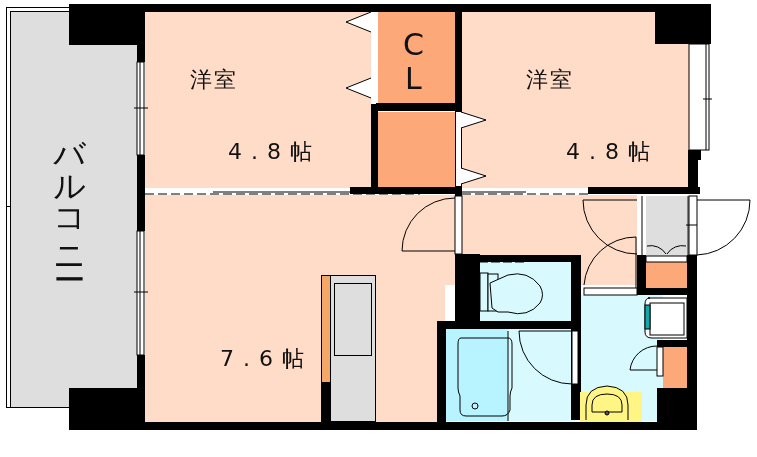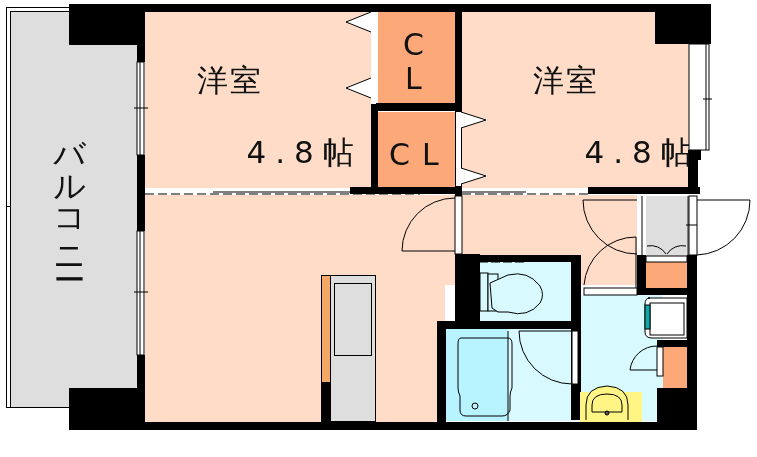--- a/index.html
+++ b/index.html
@@ -1,20 +1,20 @@
 <!DOCTYPE html>
 <html><head>
 <meta charset="utf-8">
 <style>
   html, body { margin:0; padding:0; background:#ffffff; }
   #plan { position:relative; width:757px; height:457px; overflow:hidden; background:#ffffff; font-family:"DejaVu Sans","Liberation Sans",sans-serif; }
   .abs { position:absolute; }
   .wall { position:absolute; background:#000; }
   .room { position:absolute; }
-  .label { position:absolute; color:#111; font-size:31px; line-height:36px; letter-spacing:2px; white-space:pre;margin-left:7px; }
+  .label { position:absolute; color:#111; font-size:22px; line-height:36px; letter-spacing:2px; white-space:pre; }
   .label-sm { position:absolute; color:#111; font-size:30px; line-height:34px; white-space:pre; }
   .vtext { position:absolute; color:#111; font-size:32px; line-height:44px; width:40px; text-align:center; writing-mode:vertical-rl; text-orientation:upright; }
   svg.overlay { position:absolute; left:0; top:0; width:757px; height:457px; pointer-events:none; }
 </style>
 </head>
 <body>
 
 <div id="plan">
 
   <div class="room" style="left:6px;top:7px;width:134px;height:198px;border:1px solid #000;background:#fff;"></div>
@@ -75,21 +75,23 @@
   <div class="label" style="left:190px;top:62px;">洋室</div>
   <div class="label" style="left:192px;top:98px;">
     <span style="letter-spacing:9px;">4.8帖</span>
   </div>
   <div class="label" style="left:526px;top:62px;">洋室</div>
   <div class="label" style="left:530px;top:98px;">
     <span style="letter-spacing:9px;">4.8帖</span>
   </div>
   <div class="label-sm" style="left:403px;top:28px;">C</div>
   <div class="label-sm" style="left:405px;top:62px;">L</div>
-  <div class="label-sm" style="left:389px;top:138px;letter-spacing:12px;">CL</div>
+  <div class="label" style="left:184px;top:305px;">
+    <span style="letter-spacing:9px;">7.6帖</span>
+  </div>
 
   <svg class="overlay" viewBox="0 0 757 457">
 
     <g stroke="#000" fill="#fff" stroke-width="1">
       <rect x="137" y="62" width="7" height="93"></rect>
       <line x1="140" y1="62" x2="140" y2="155"></line>
       <line x1="134" y1="108" x2="148" y2="108"></line>
     </g>
     <g stroke="#000" fill="#fff" stroke-width="1">
       <rect x="137" y="231" width="7" height="124"></rect>

